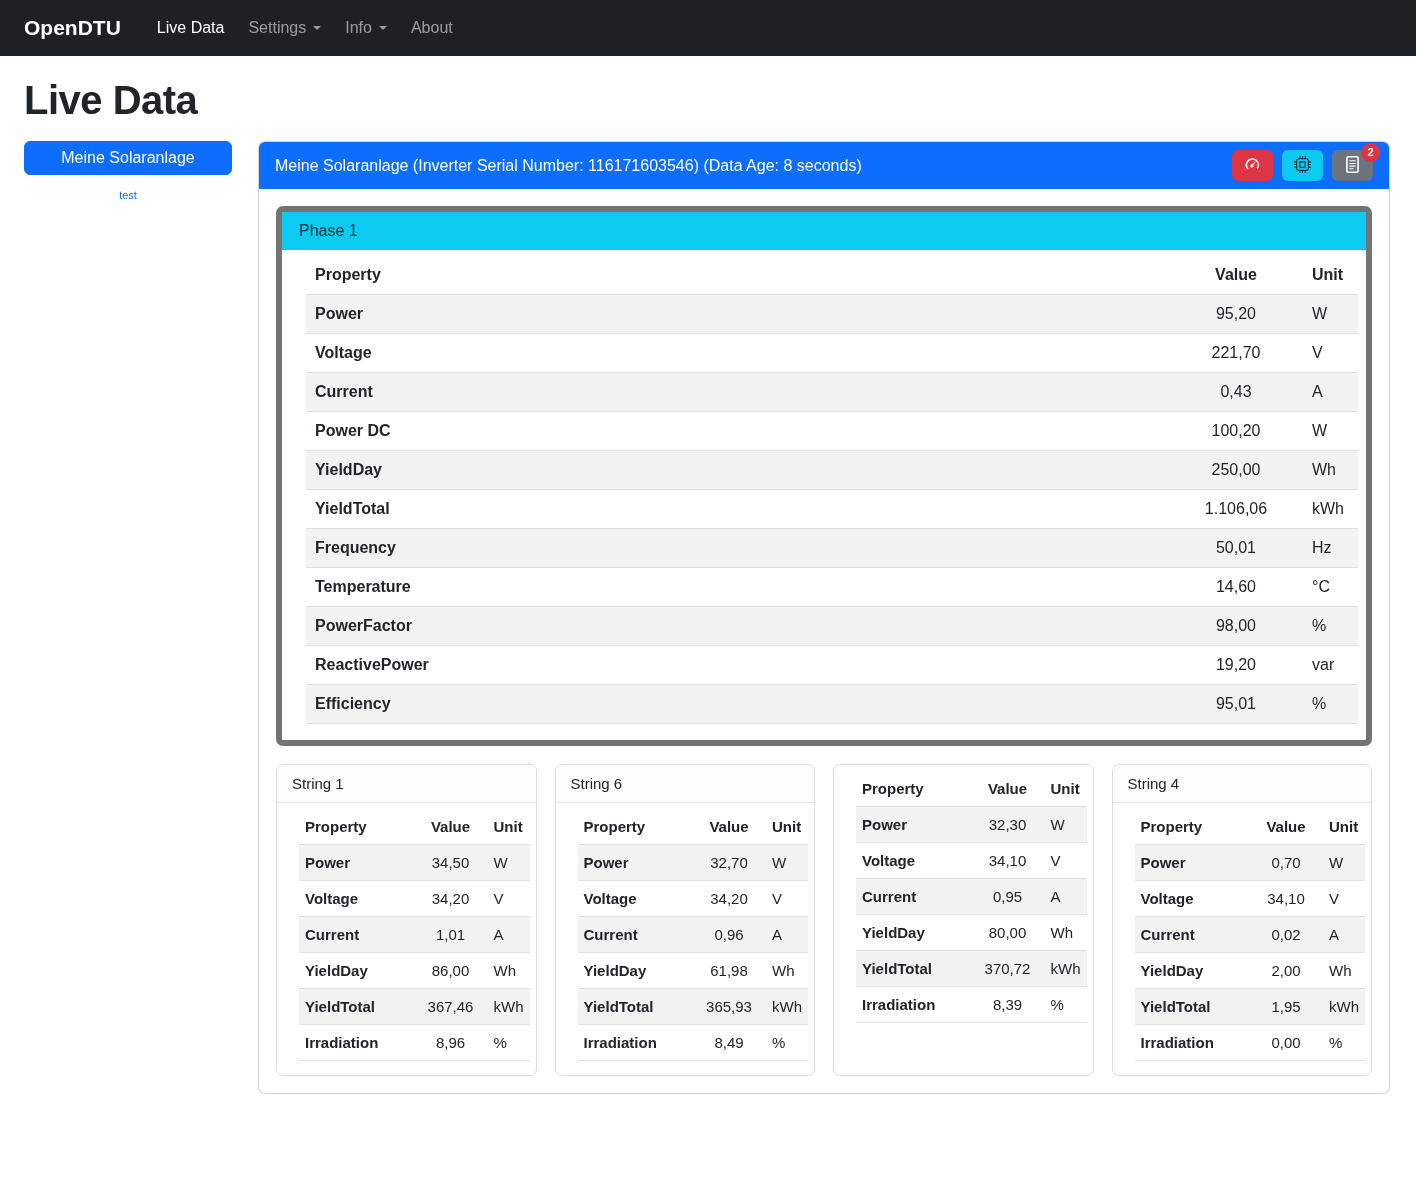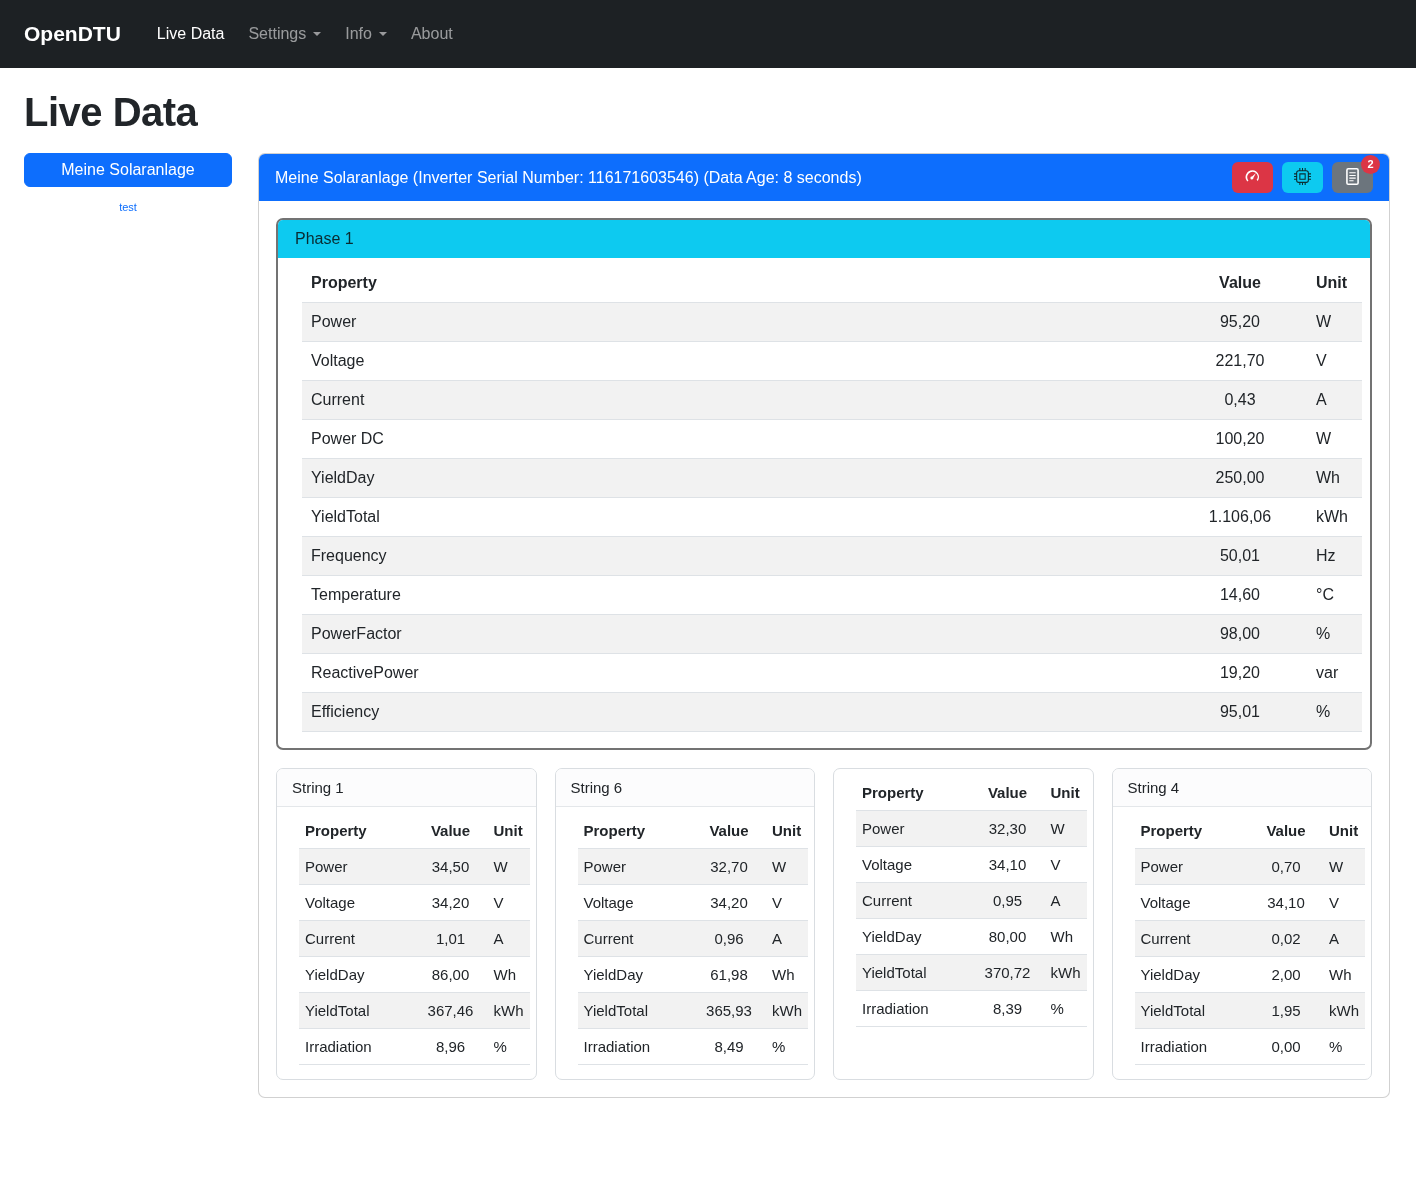--- a/index.html
+++ b/index.html
@@ -7,21 +7,21 @@
   body {
     font-family: "Liberation Sans", "DejaVu Sans", sans-serif;
     color: #212529;
     font-size: 16px;
     width: 1416px;
   }
 
   
   .navbar {
     background: #1d2124;
-    height: 68px;
+    height: 56px;
     display: flex;
     align-items: center;
     padding: 0 24px;
   }
   .navbar .brand {
     color: #fff;
     font-size: 21px;
     font-weight: 700;
     margin-right: 24px;
     text-decoration: none;
@@ -125,21 +125,21 @@
     width: 19px;
     height: 19px;
     line-height: 19px;
     border-radius: 50%;
     text-align: center;
   }
   .main-card-body { padding: 17px; }
 
   
   .phase-card {
-    border: 2px solid #737373;
+    border: 6px solid #737373;
     border-radius: 7px;
     overflow: hidden;
     margin-bottom: 18px;
   }
   .phase-card-header {
     background: #0dcaf0;
     color: #0a2b30;
     padding: 10px 17px;
     font-size: 16px;
   }
@@ -152,21 +152,21 @@
     font-size: 16px;
     margin-left: 8px;
   }
   table.data-table th, table.data-table td {
     padding: 10px 9px;
     border-bottom: 1px solid #dee2e6;
     text-align: left;
     vertical-align: middle;
   }
   table.data-table thead th { font-weight: 700; background: #fff; }
-  table.data-table td.prop { font-weight: 400; }
+  table.data-table td.prop { font-weight: 700; }
   table.data-table th.col-value, table.data-table td.value { text-align: center; }
   table.data-table tbody tr:nth-child(odd) { background: #f2f2f2; }
   .phase-card table.data-table th.col-value, .phase-card table.data-table td.value { width: 120px; }
   .phase-card table.data-table th.col-unit,  .phase-card table.data-table td.unit  { width: 62px; padding-left: 16px; }
 
   
   .strings {
     display: grid;
     grid-template-columns: repeat(4, 1fr);
     gap: 18px;

